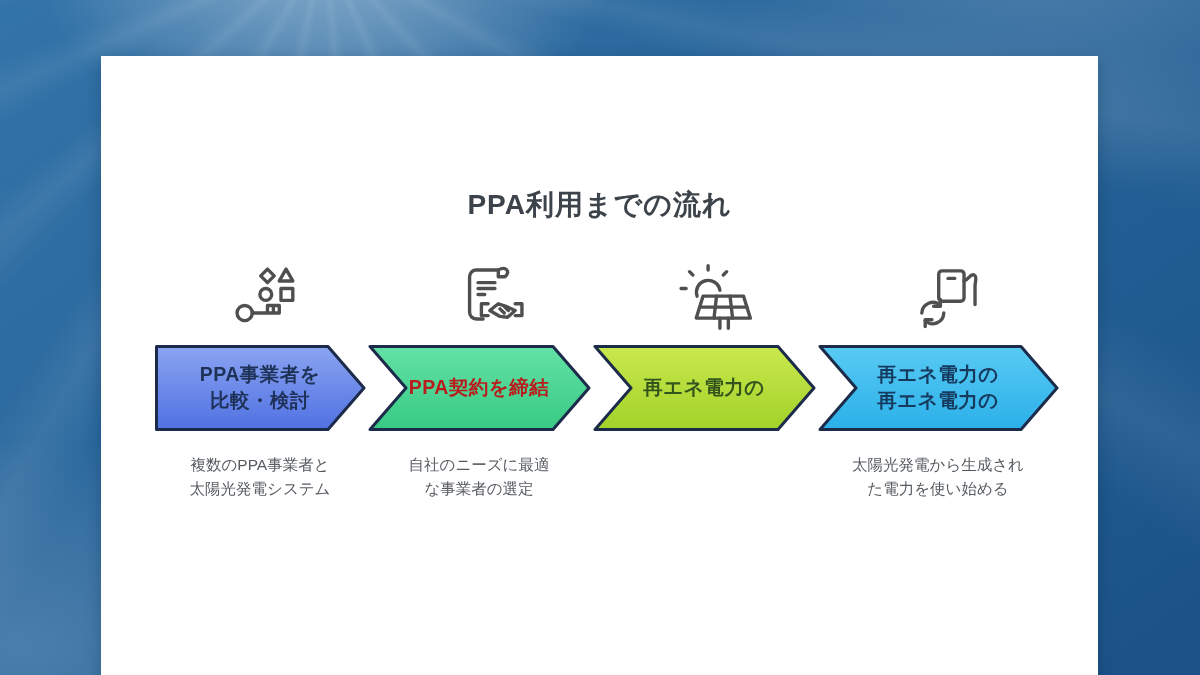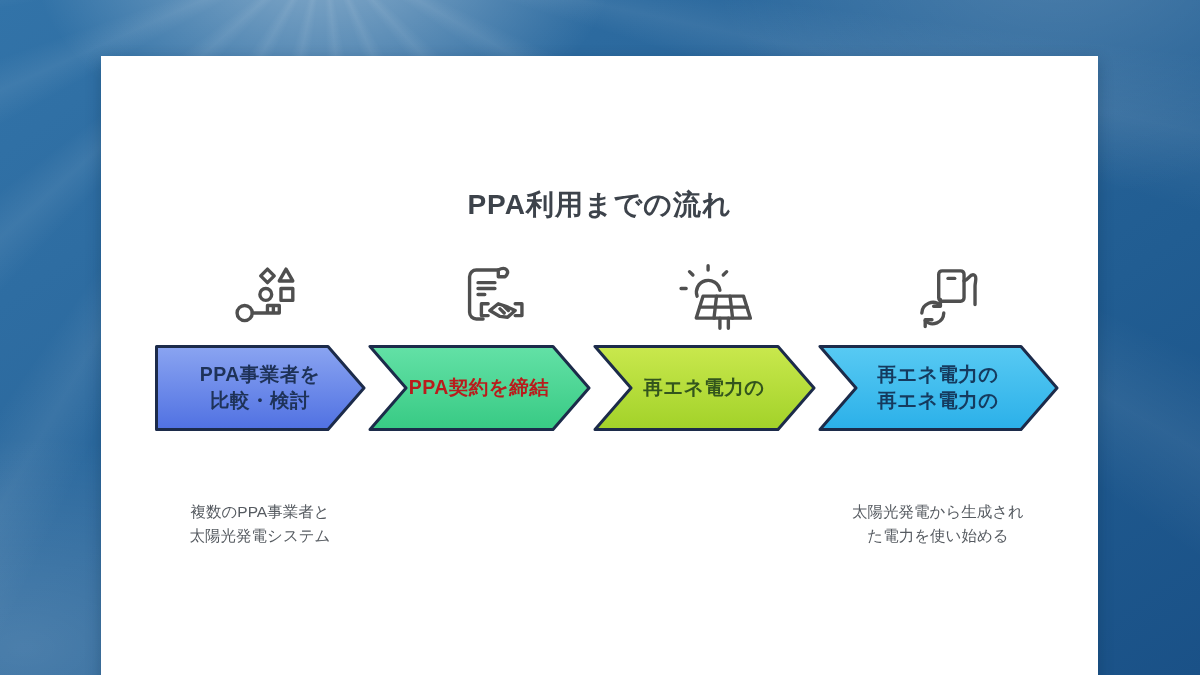--- a/index.html
+++ b/index.html
@@ -38,21 +38,21 @@
   .arrow-band{position:absolute;left:54px;top:289px;overflow:visible;}
   .arrow-shape{stroke-width:3;stroke-linejoin:round;}
   .arrow-label{
     position:absolute;top:289px;height:86px;width:220px;
     display:flex;flex-direction:column;justify-content:center;
     text-align:center;font-weight:700;font-size:19.5px;line-height:1.32;
     letter-spacing:0.5px;
   }
   .desc{
     position:absolute;top:397px;width:260px;text-align:center;
-    font-size:15.5px;line-height:1.55;color:#565b61;margin-top:47px;
+    font-size:15.5px;line-height:1.55;color:#565b61;
   }
 </style>
 </head>
 <body>
 
 <div class="sky">
   <div class="rays"></div>
 </div>
 
 <div class="card">
@@ -112,20 +112,24 @@
         <path class="ic" d="M44,47 h-8 v14 h8"></path>
         <path class="ic" d="M76,47 h8 v14 h-8"></path>
         <path class="ic" d="M46,55 l10,-8 9,3 11,5 -9,8 -9,-1 -7,-4 z"></path>
         <path class="ic" d="M58,53 l5,5 M63,50 l5,5"></path>
       </svg>
     </div>
     <div class="arrow-label" style="left: 268px; color: #b91c1c;">
       <div>PPA契約を締結</div>
       <div></div>
     </div>
+    <div class="desc" style="left:248px">
+      <div>自社のニーズに最適</div>
+      <div>な事業者の選定</div>
+    </div>
 
     <div class="step-icon" style="left:575px">
       <svg viewBox="0 0 90 78">
         <path class="ic" d="M25,38 A14,14 0 1 1 52,31"></path>
         <path class="ic" d="M38,7 V2 M20,13 l-4,-4 M56,13 l4,-4 M12,29 H6"></path>
         <path class="ic" d="M32,38 H80 L88,64 H24 Z"></path>
         <path class="ic" d="M48,38 L45,64 M64,38 L67,64 M28,51 H84"></path>
         <path class="ic" d="M52,64 V76 M62,64 V76"></path>
       </svg>
     </div>

